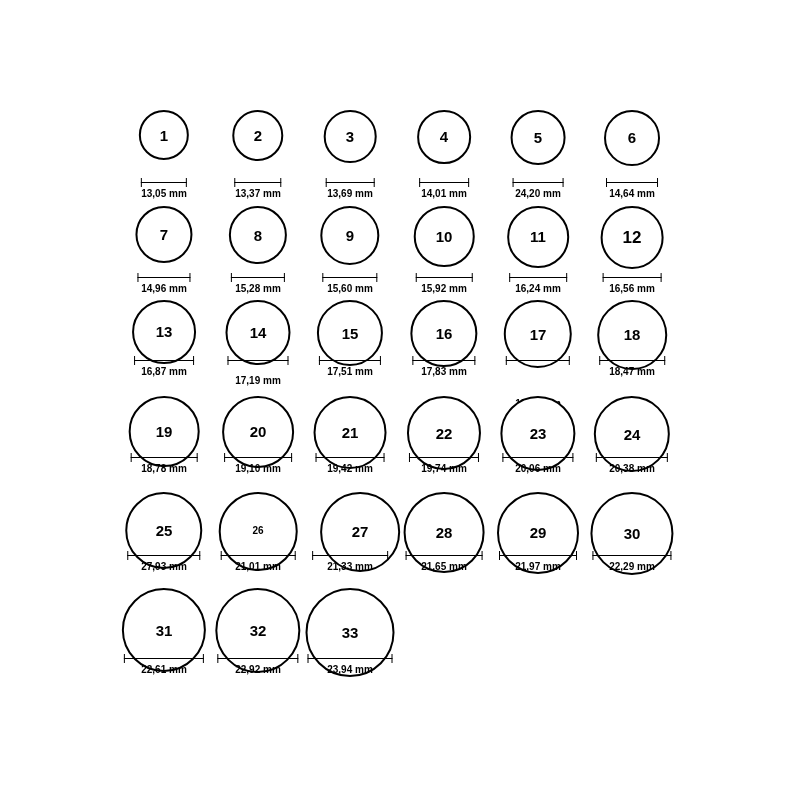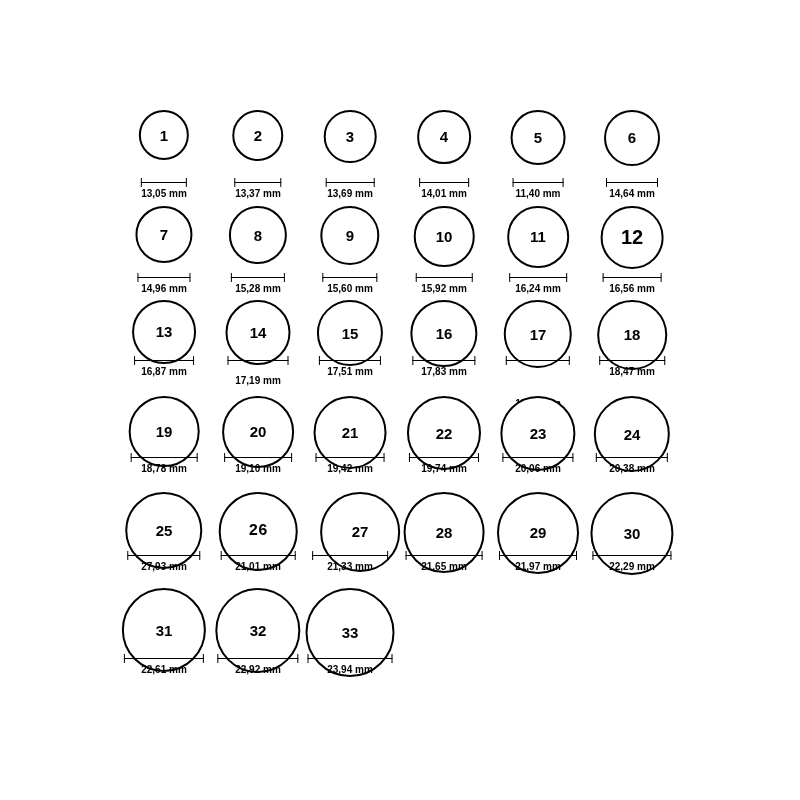--- a/index.html
+++ b/index.html
@@ -100,21 +100,21 @@
       </div>
     </div>
     <div class="dim-line" style="width: 49.7355px; left: 444px; transform: translateX(-50%); top: 182px;"></div>
     <div class="dim-label" style="left: 444px; top: 188px; font-size: 10px;">14,01 mm</div>
     <div class="ring-cell" style="left: 483px; top: 110px; width: 110px; height: 96px;">
       <div class="ring-circle" style="width: 50.8715px; height: 50.8715px;">
         <span class="ring-number" style="font-size: 15px;">5</span>
       </div>
     </div>
     <div class="dim-line" style="width: 50.8715px; left: 538px; transform: translateX(-50%); top: 182px;"></div>
-    <div class="dim-label" style="left: 538px; top: 188px; font-size: 10px;">11,40 mm</div>
+    <div class="dim-label" style="left: 538px; top: 188px; font-size: 10px;">24,20 mm</div>
     <div class="ring-cell" style="left: 577px; top: 110px; width: 110px; height: 96px;">
       <div class="ring-circle" style="width: 51.972px; height: 51.972px;">
         <span class="ring-number" style="font-size: 15px;">6</span>
       </div>
     </div>
     <div class="dim-line" style="width: 51.972px; left: 632px; transform: translateX(-50%); top: 182px;"></div>
     <div class="dim-label" style="left: 632px; top: 188px; font-size: 10px;">14,64 mm</div>
     <div class="ring-cell" style="left: 109px; top: 206px; width: 110px; height: 96px;">
       <div class="ring-circle" style="width: 53.108px; height: 53.108px;">
         <span class="ring-number" style="font-size: 15px;">7</span>
@@ -145,21 +145,21 @@
     <div class="dim-label" style="left: 444px; top: 283px; font-size: 10px;">15,92 mm</div>
     <div class="ring-cell" style="left: 483px; top: 206px; width: 110px; height: 96px;">
       <div class="ring-circle" style="width: 57.652px; height: 57.652px;">
         <span class="ring-number" style="font-size: 15px;">11</span>
       </div>
     </div>
     <div class="dim-line" style="width: 57.652px; left: 538px; transform: translateX(-50%); top: 277px;"></div>
     <div class="dim-label" style="left: 538px; top: 283px; font-size: 10px;">16,24 mm</div>
     <div class="ring-cell" style="left: 577px; top: 206px; width: 110px; height: 96px;">
       <div class="ring-circle" style="width: 58.788px; height: 58.788px;">
-        <span class="ring-number" style="font-size: 20px;">12</span>
+        <span class="ring-number" style="font-size: 17px;">12</span>
       </div>
     </div>
     <div class="dim-line" style="width: 58.788px; left: 632px; transform: translateX(-50%); top: 277px;"></div>
     <div class="dim-label" style="left: 632px; top: 283px; font-size: 10px;">16,56 mm</div>
     <div class="ring-cell" style="left: 109px; top: 300px; width: 110px; height: 96px;">
       <div class="ring-circle" style="width: 59.8885px; height: 59.8885px;">
         <span class="ring-number" style="font-size: 15px;">13</span>
       </div>
     </div>
     <div class="dim-line" style="width: 59.8885px; left: 164px; transform: translateX(-50%); top: 360px;"></div>
@@ -243,21 +243,21 @@
     <div class="dim-label" style="left: 632px; top: 463px; font-size: 10px;">20,38 mm</div>
     <div class="ring-cell" style="left: 109px; top: 492px; width: 110px; height: 96px;">
       <div class="ring-circle" style="width: 73.485px; height: 73.485px;">
         <span class="ring-number" style="font-size: 15px;">25</span>
       </div>
     </div>
     <div class="dim-line" style="width: 73.485px; left: 164px; transform: translateX(-50%); top: 555px;"></div>
     <div class="dim-label" style="left: 164px; top: 561px; font-size: 10px;">27,93 mm</div>
     <div class="ring-cell" style="left: 203px; top: 492px; width: 110px; height: 96px;">
       <div class="ring-circle" style="width: 74.5855px; height: 74.5855px;">
-        <span class="ring-number" style="font-size: 16px; font-family: Liberation Mono, monospace;">26</span>
+        <span class="ring-number" style="font-size: 10px;">26</span>
       </div>
     </div>
     <div class="dim-line" style="width: 74.5855px; left: 258px; transform: translateX(-50%); top: 555px;"></div>
     <div class="dim-label" style="left: 258px; top: 561px; font-size: 10px;">21,01 mm</div>
     <div class="ring-cell" style="left: 295px; top: 492px; width: 130px; height: 96px; padding-left: 44px;">
       <div class="ring-circle" style="width: 75.7215px; height: 75.7215px;">
         <span class="ring-number" style="font-size: 15px;">27</span>
       </div>
     </div>
     <div class="dim-line" style="width: 75.7215px; left: 350px; transform: translateX(-50%); top: 555px;"></div>

